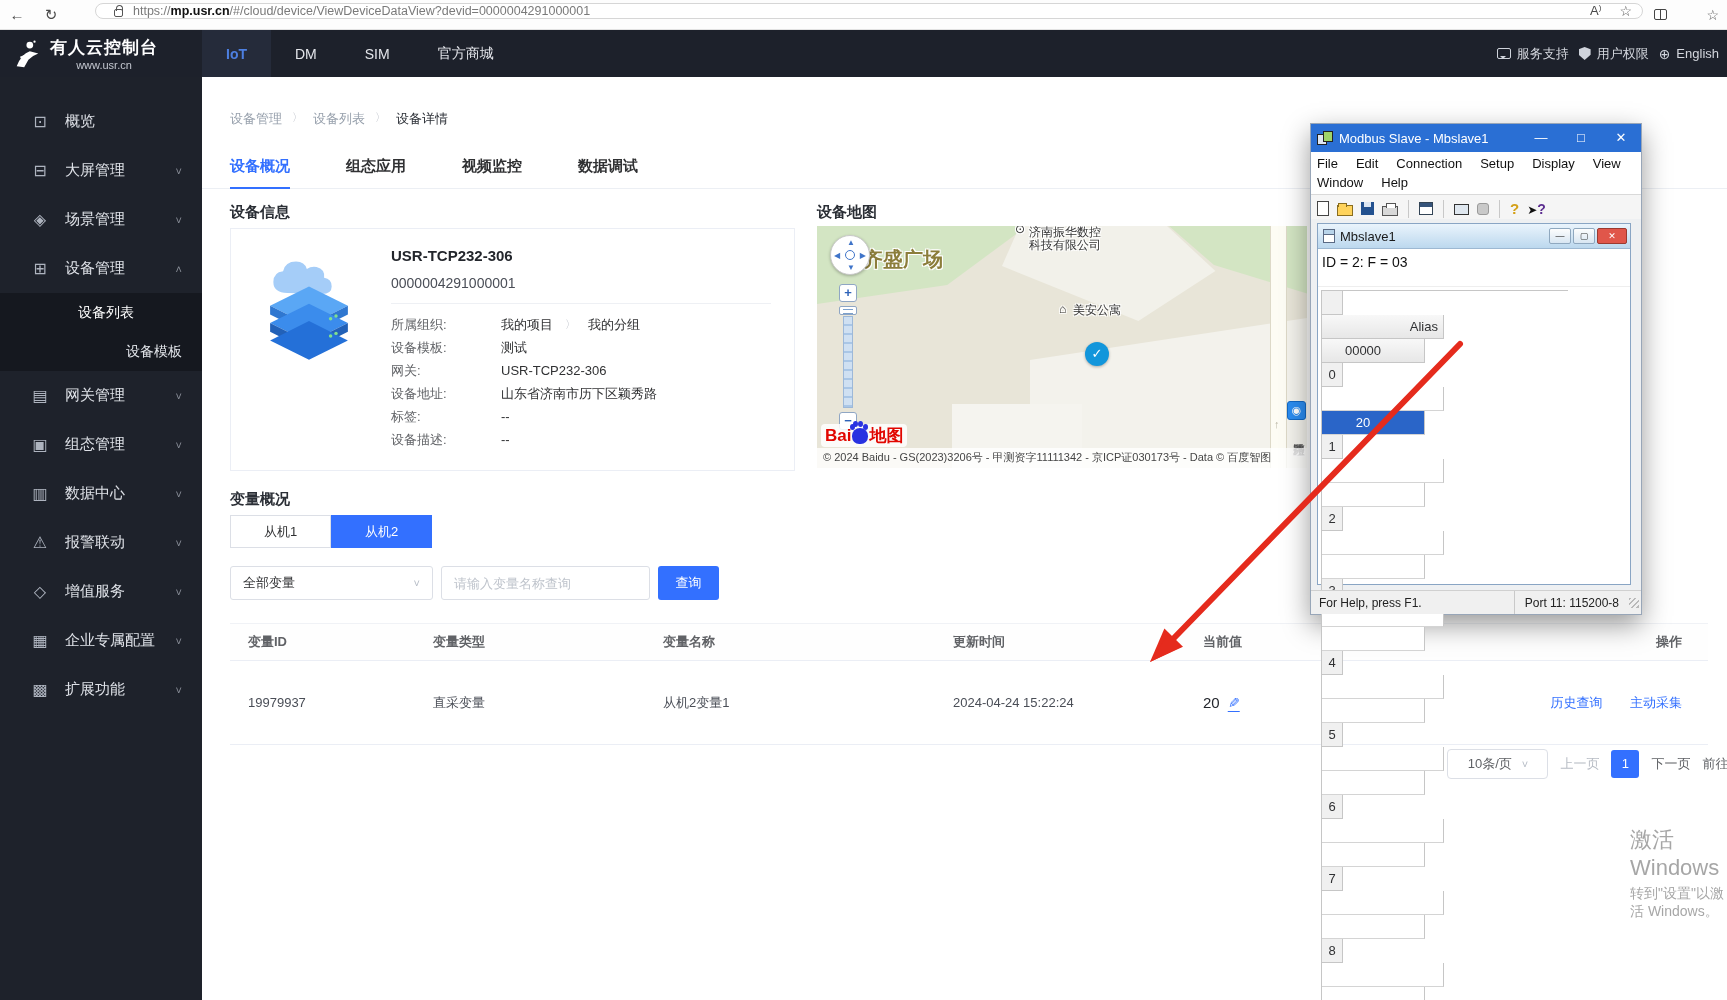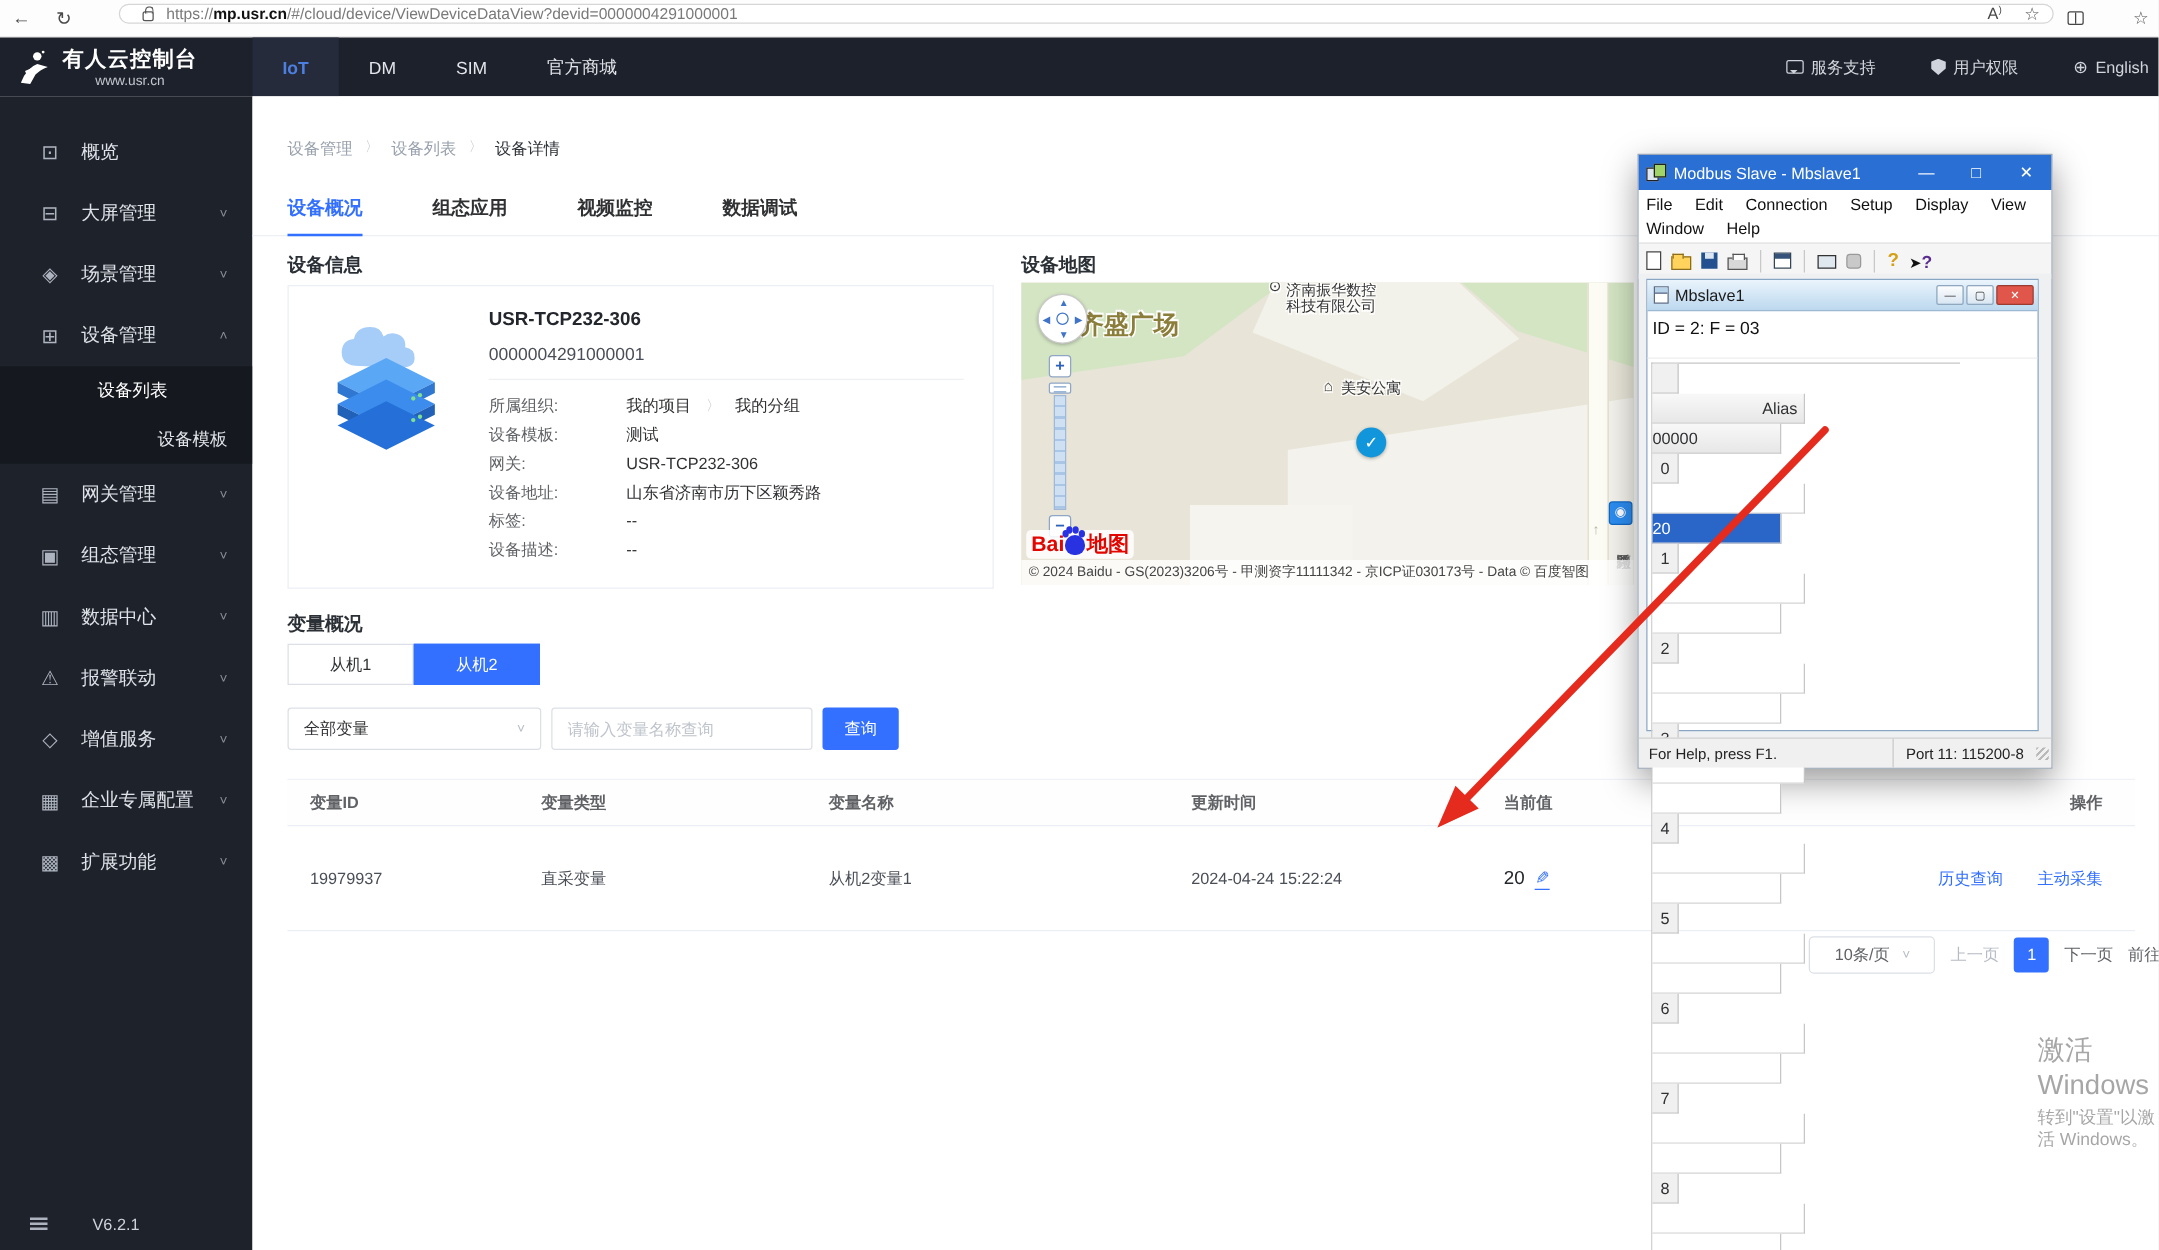--- a/index.html
+++ b/index.html
@@ -23,21 +23,21 @@
 
   
   .app-header { position:absolute; left:0; top:30px; width:1727px; height:47px; background:#1d212b; display:flex; align-items:center; }
   .logo { width:202px; display:flex; align-items:center; padding-left:12px; }
   .logo-text { margin-left:8px; color:#fff; }
   .logo-t1 { font-size:17px; font-weight:bold; letter-spacing:1px; }
   .logo-t2 { font-size:11px; color:#c3c7cf; text-align:center; }
   .top-nav { display:flex; height:100%; }
   .nav-item { height:100%; display:flex; align-items:center; padding:0 24px; color:#e4e6eb; font-size:14px; cursor:pointer; }
   .nav-item.active { background:#252b3a; color:#4d7fe0; font-weight:bold; }
-  .header-right { position:absolute; right:8px; display:flex; align-items:center; gap:44px; color:#d3d6dd; font-size:13px;padding-left:36px; }
+  .header-right { position:absolute; right:8px; display:flex; align-items:center; gap:10px; color:#d3d6dd; font-size:13px;padding-left:36px; }
   .hr-item { display:flex; align-items:center; gap:6px; cursor:pointer; white-space:nowrap; }
   .chat-icon { display:inline-block; width:14px; height:11px; border:1.3px solid #cfd3db; border-radius:2px; position:relative; }
   .chat-icon::after { content:''; position:absolute; left:2px; bottom:-4px; border:3px solid transparent; border-top-color:#cfd3db; }
   .shield-icon { display:inline-block; width:12px; height:13px; background:#cfd3db; clip-path:polygon(50% 0,100% 18%,100% 60%,50% 100%,0 60%,0 18%); }
   .globe-icon { font-size:14px; color:#cfd3db; }
 
   
   .sidebar { position:absolute; left:0; top:77px; width:202px; height:923px; background:#1e222b; }
   .menu { padding-top:20px; }
   .s-item { height:49px; display:flex; align-items:center; cursor:pointer; color:#dfe2e8; font-size:15px; }
@@ -163,21 +163,21 @@
   .c-btns { margin-left:auto; display:flex; gap:2px; }
   .c-btn { width:22px; height:16px; border:1px solid #8fa8bf; border-radius:2px; background:linear-gradient(#fdfdfd,#d8e6f2); font-size:9px; line-height:14px; text-align:center; color:#333; cursor:pointer; }
   .c-btn.close { background:#e0564a; border-color:#9b3a30; color:#fff; font-weight:bold; width:30px; }
   .c-id { font-size:14px; color:#111; padding:5px 0 0 4px; height:38px; border-bottom:1px solid #eee; }
   .m-grid { position:absolute; left:3px; top:66px; border-top:1px solid #c6c6c6; border-left:1px solid #c6c6c6; width:247px; }
   .mg-row { display:flex;flex-direction:column; }
   .mg-cell { border-right:1px solid #c6c6c6; border-bottom:1px solid #d4d4d4; height:24px; font-size:13px; background:#fff; }
   .mg-hdr { background:linear-gradient(#f8f8f8,#e7e7e7); border-bottom:1px solid #c6c6c6; text-align:right; padding-right:5px; line-height:23px; }
   .mg-n { width:21px; background:#f0f0f0; text-align:center; line-height:23px; border-bottom:1px solid #c6c6c6; }
   .mg-alias { width:122px; }
-  .mg-val { width:103px; text-align:left; padding-right:20px; line-height:23px; }
+  .mg-val { width:103px; text-align:center; padding-right:20px; line-height:23px; }
   .mg-val.selected { background:#2a65c8; color:#fff; }
   .m-statusbar { position:absolute; left:0; bottom:0; width:330px; height:24px; background:#f0f0f0; border-top:1px solid #d0d0d0; display:flex; align-items:center; font-size:12px; color:#222; }
   .ms-left { padding-left:8px; flex:1; }
   .ms-right { border-left:1px solid #c9c9c9; padding:0 10px; height:100%; display:flex; align-items:center; }
   .grip { width:10px; height:10px; margin-right:2px; background:repeating-linear-gradient(135deg,#b9b9b9 0 1.5px,transparent 1.5px 4px); }
 
   .arrow-overlay { position:absolute; left:0; top:0; width:1727px; height:1000px; z-index:60; pointer-events:none; }
 </style>
 </head>
 <body>
@@ -287,28 +287,20 @@
       <div class="s-item">
           <span class="s-icon">▦</span>
           <span class="s-label">企业专属配置</span>
           <span class="chev">˅</span>
         </div>
       <div class="s-item">
           <span class="s-icon">▩</span>
           <span class="s-label">扩展功能</span>
           <span class="chev">˅</span>
         </div>
-    </div>
-    <div class="sidebar-bottom">
-      <span class="burger">
-          <i></i>
-          <i></i>
-          <i></i>
-        </span>
-      <span class="version">V6.2.1</span>
     </div>
   </div>
 
   <div class="main">
     <div class="breadcrumb">
       <span>设备管理</span>
         <span class="sep">〉</span>
       <span>设备列表</span>
         <span class="sep">〉</span>
       <span class="last">设备详情</span>

